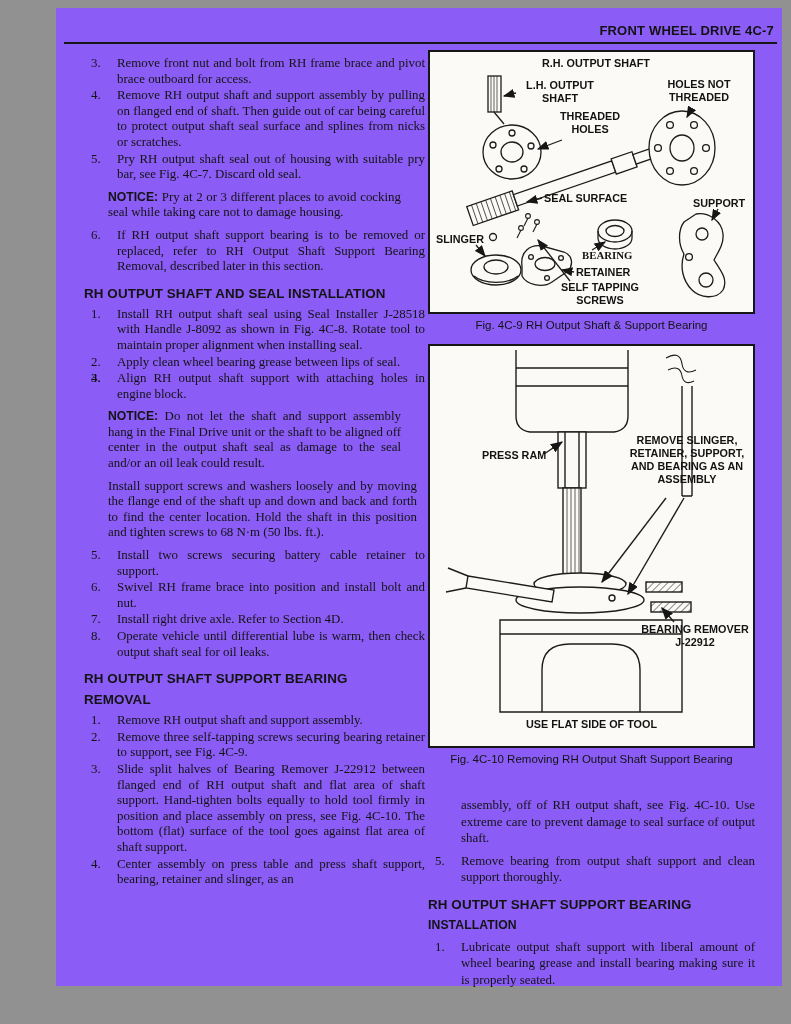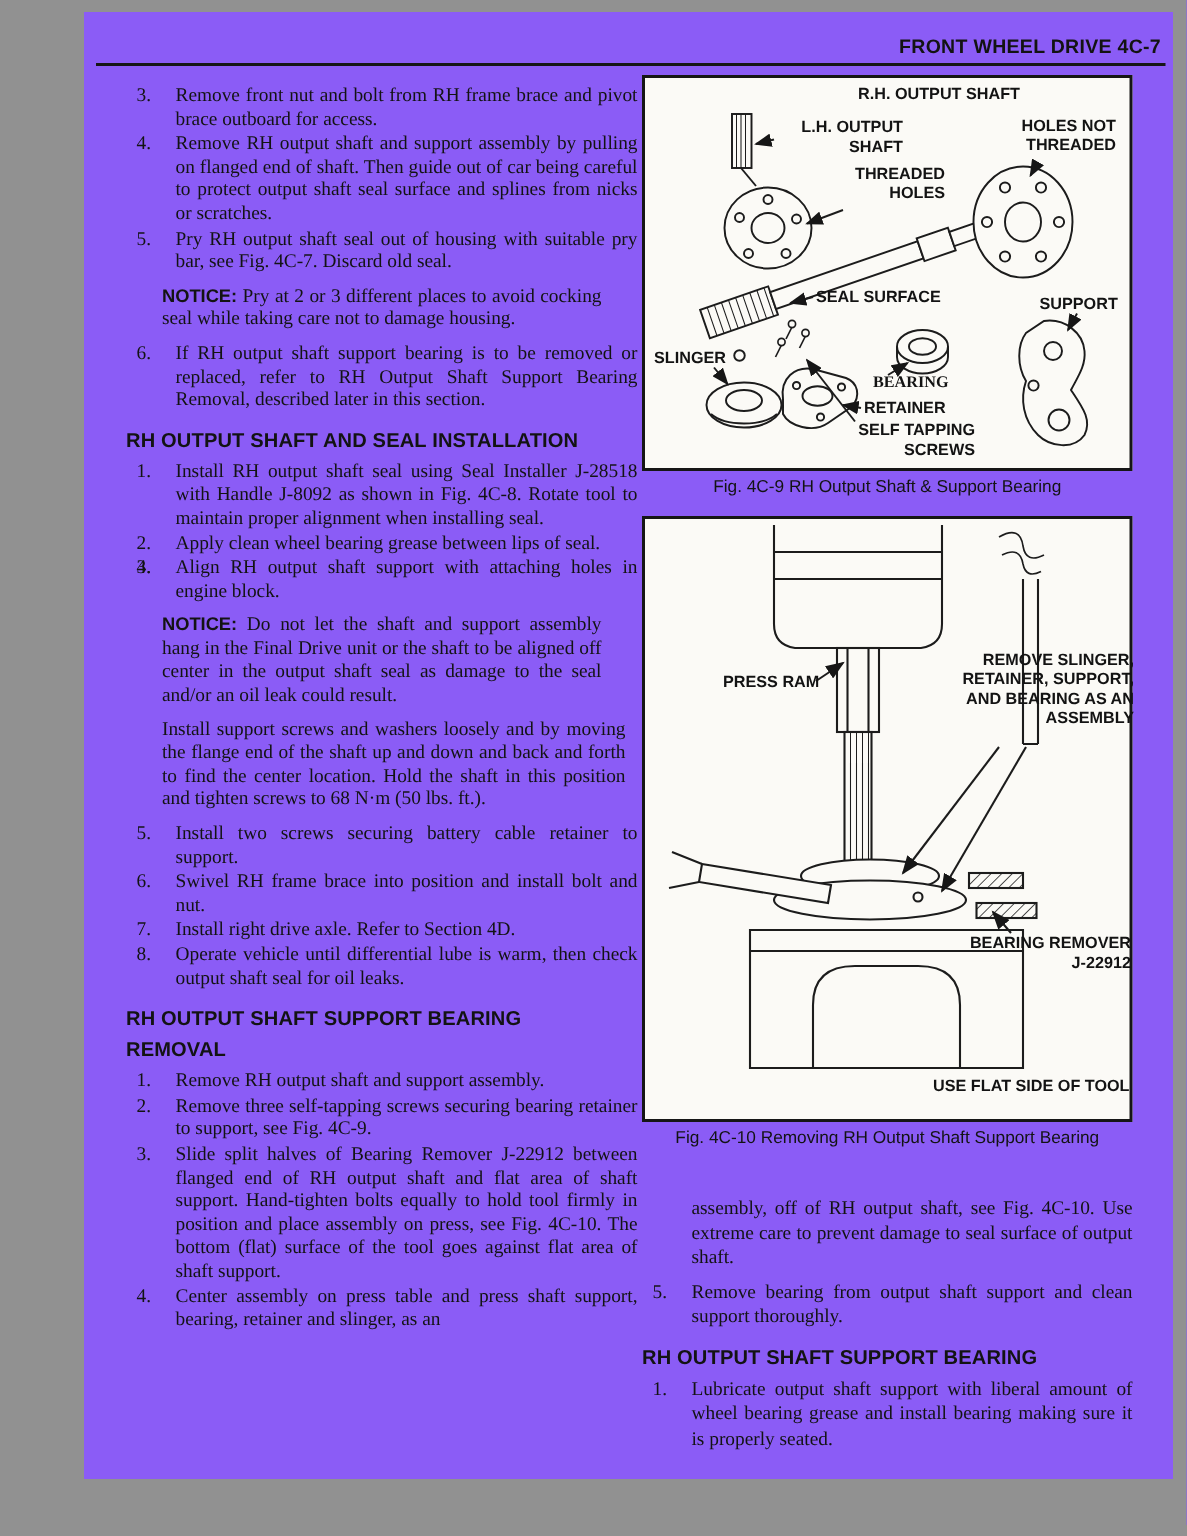--- a/index.html
+++ b/index.html
@@ -20,21 +20,21 @@
   .para { margin:7px 8px 7px 24px; font-size:12.9px; line-height:15.6px; text-align:justify; }
   .sec-h { font-family:"Liberation Sans",sans-serif; font-weight:bold; font-size:13.4px; line-height:15px; margin:11px 0 6px; letter-spacing:.1px; }
   .sec-h.cont-line { margin-top:0; }
   .sec-h.small { font-size:12.2px; }
 
   .figbox { position:relative; border:2px solid #161616; background:#fbfaf6; }
   #fig1 { height:264px; }
   #fig2 { height:404px; margin-top:13px; }
   .caption { font-family:"Liberation Sans",sans-serif; font-size:11.5px; text-align:center; margin-top:5px; }
   .flabel { position:absolute; font-family:"Liberation Sans",sans-serif; font-weight:bold; font-size:10.8px; line-height:13px; white-space:nowrap; }
-  .flabel.wrap { white-space:normal; text-align:right; }
+  .flabel.wrap { white-space:normal; text-align:center; }
   .figsvg { position:absolute; left:0; top:0; width:100%; height:100%; }
   .rtext { margin-top:32px; }
   .cont { padding-left:33px; font-size:12.9px; line-height:16.5px; text-align:justify; margin-bottom:6px; }
   .rtext .li { margin-bottom:5px; }
 </style>
 </head>
 <body>
 
 <div class="page">
   <div class="hdr">FRONT WHEEL DRIVE  4C-7</div>
@@ -200,21 +200,21 @@
           <line x1="262" y1="56" x2="257" y2="65" marker-end="url(#ah1)"></line>
           <line x1="132" y1="88" x2="108" y2="97" marker-end="url(#ah1)"></line>
           <line x1="112" y1="146" x2="97" y2="150" marker-end="url(#ah1)"></line>
           <line x1="288" y1="157" x2="282" y2="168" marker-end="url(#ah1)"></line>
           <line x1="46" y1="193" x2="55" y2="204" marker-end="url(#ah1)"></line>
           <line x1="162" y1="198" x2="175" y2="190" marker-end="url(#ah1)"></line>
           <line x1="144" y1="220" x2="132" y2="218" marker-end="url(#ah1)"></line>
           <line x1="140" y1="229" x2="108" y2="188" marker-end="url(#ah1)"></line>
         </g>
       </svg>
-      <div class="flabel" style="left:142px; top:5px;">R.H. OUTPUT SHAFT</div>
+      <div class="flabel" style="left:112px; top:5px;">R.H. OUTPUT SHAFT</div>
       <div class="flabel wrap" style="left:88px; top:27px; width:84px;">L.H. OUTPUT SHAFT</div>
       <div class="flabel wrap" style="left:224px; top:26px; width:90px;">HOLES NOT THREADED</div>
       <div class="flabel wrap" style="left:120px; top:58px; width:80px;">THREADED HOLES</div>
       <div class="flabel" style="left:114px; top:140px;">SEAL SURFACE</div>
       <div class="flabel" style="left:263px; top:145px;text-align:center;">SUPPORT</div>
       <div class="flabel" style="left:6px; top:181px;">SLINGER</div>
       <div class="flabel" style="left:152px; top:197px;font-family:Liberation Serif, serif;">BEARING</div>
       <div class="flabel" style="left:146px; top:214px;">RETAINER</div>
       <div class="flabel wrap" style="left:120px; top:229px; width:100px;">SELF TAPPING SCREWS</div>
     </div>
@@ -275,19 +275,20 @@
     </div>
     <div class="caption">Fig. 4C-10 Removing RH Output Shaft Support Bearing</div>
 
     <div class="rtext">
       <div class="cont">assembly, off of RH output shaft, see Fig. 4C-10. Use extreme care to prevent damage to seal surface of output shaft.</div>
       <div class="li">
         <span class="num">5.</span>
         <span>Remove bearing from output shaft support and clean support thoroughly.</span>
       </div>
       <div class="sec-h">RH OUTPUT SHAFT SUPPORT BEARING</div>
+      <div class="sec-h cont-line small">INSTALLATION</div>
       <div class="li">
         <span class="num">1.</span>
         <span>Lubricate output shaft support with liberal amount of wheel bearing grease and install bearing making sure it is properly seated.</span>
       </div>
     </div>
   </div>
 </div>
 
 </body></html>

